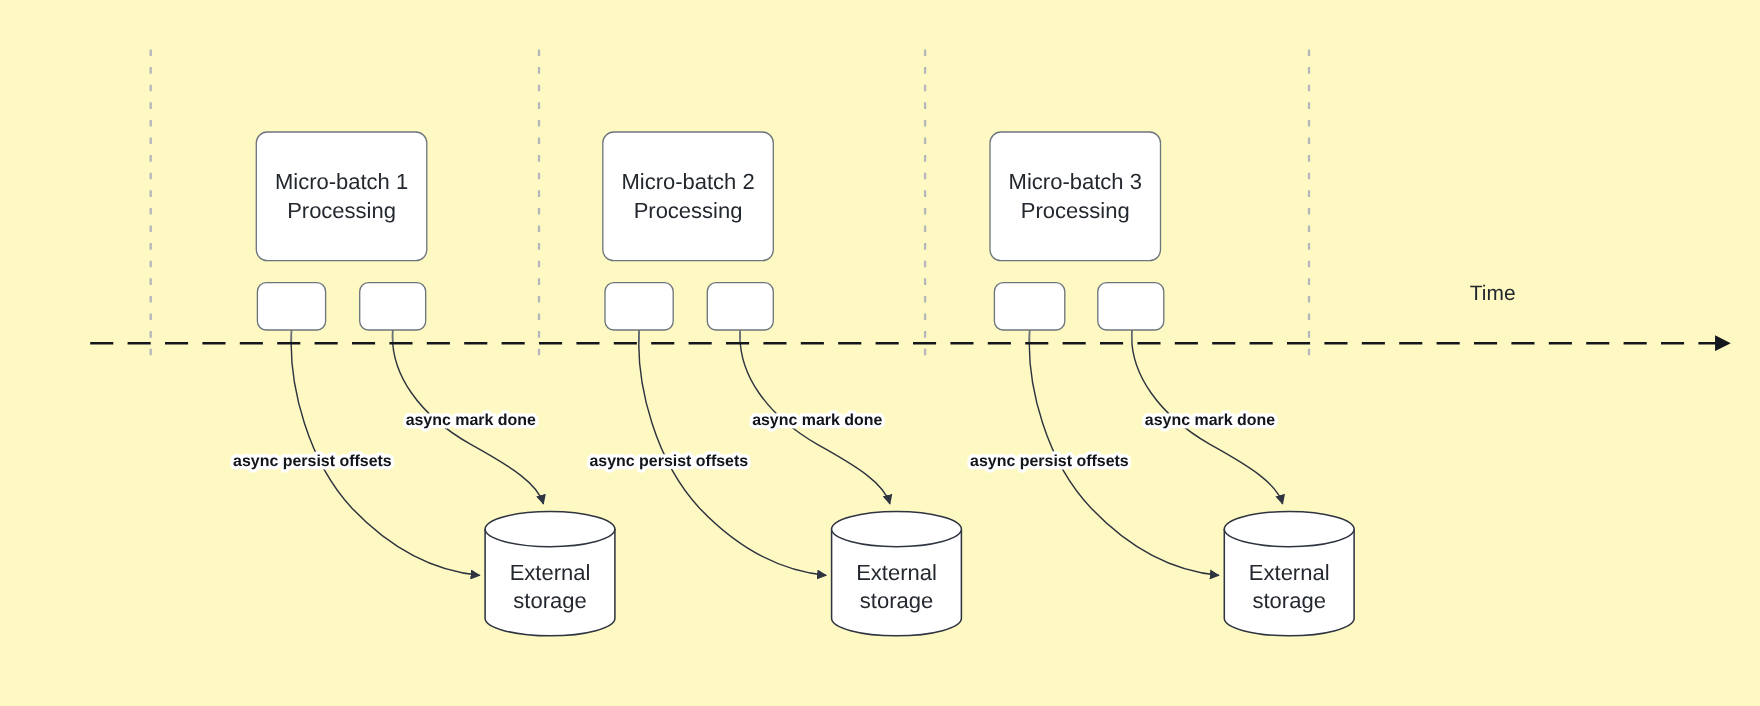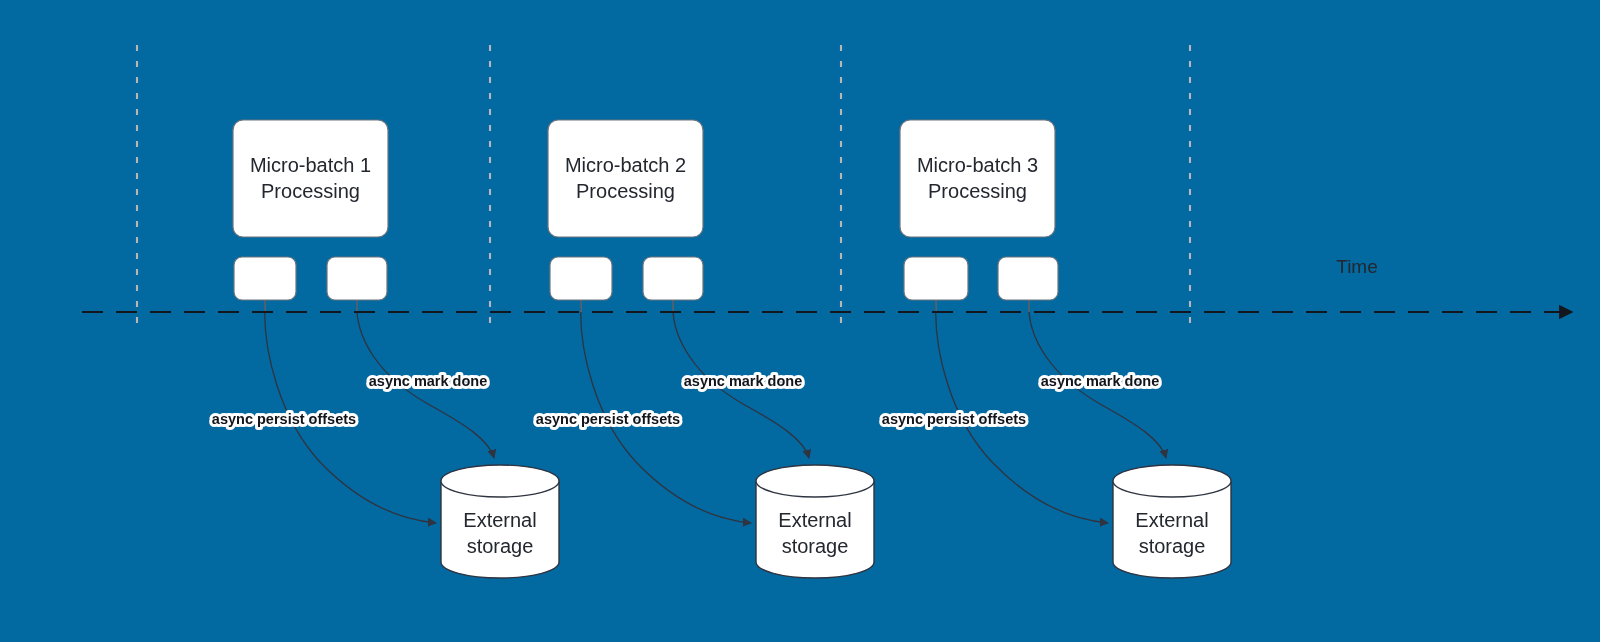--- a/index.html
+++ b/index.html
@@ -8,21 +8,21 @@
     background: #ffffff;
   }
   body {
     font-family: "Liberation Sans", sans-serif;
     -webkit-font-smoothing: antialiased;
   }
   #canvas {
     position: relative;
     width: 1600px;
     height: 642px;
-    background: #0369a1;
+    background: #fef9c3;
     overflow: hidden;
   }
   #diagram-svg {
     position: absolute;
     left: 0;
     top: 0;
     width: 1600px;
     height: 642px;
   }
   .shape-stroke {

